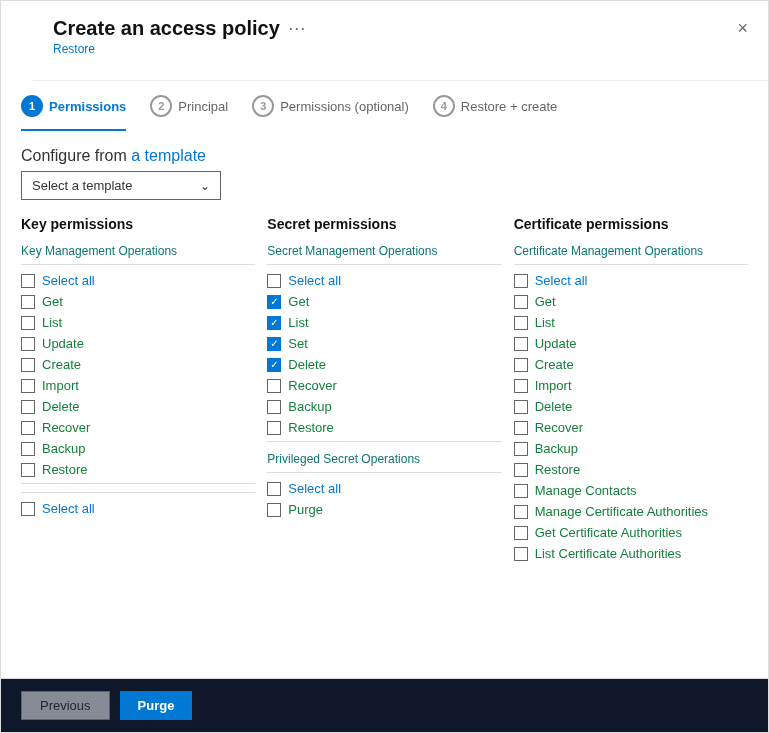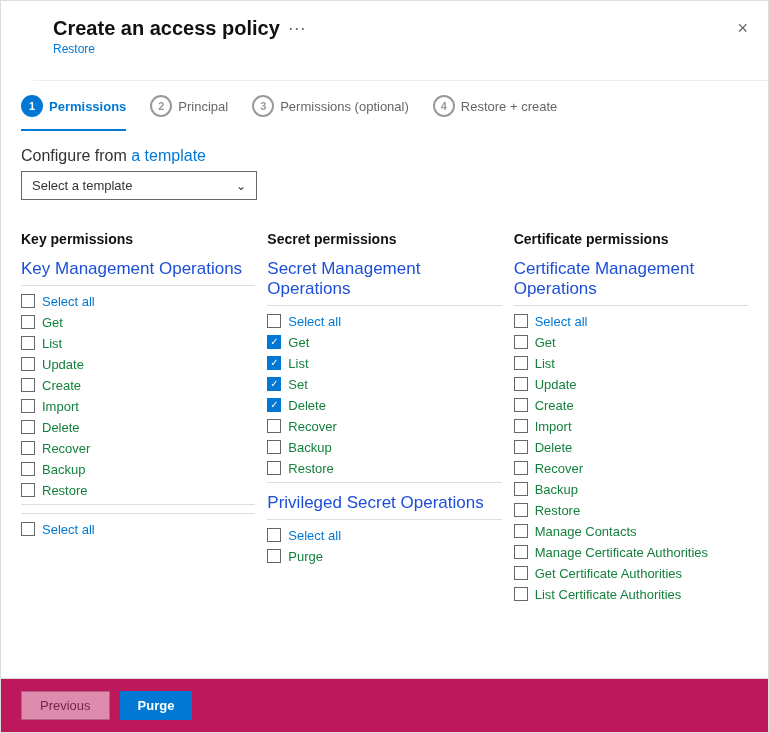--- a/index.html
+++ b/index.html
@@ -19,41 +19,41 @@
     .step.active { border-bottom: 2px solid #0078d4; }
     .step-circle { width: 22px; height: 22px; border-radius: 50%; border: 2px solid #999; display: flex; align-items: center; justify-content: center; font-size: 11px; color: #999; font-weight: 600; margin-right: 6px; flex-shrink: 0; }
     .step.active .step-circle { background: #0078d4; border-color: #0078d4; color: #fff; }
     .step-label { font-size: 13px; color: #666; font-weight: 400; }
     .step.active .step-label { color: #0078d4; font-weight: 600; }
 
     .panel-body { flex: 1; overflow-y: auto; padding: 16px 20px; }
 
     .template-label { font-size: 16px; color: #333; margin-bottom: 6px; }
     .template-label a { color: #0078d4; text-decoration: none; }
-    .template-select { display: flex; align-items: center; justify-content: space-between; border: 1px solid #666; padding: 6px 10px; width: 236px; cursor: pointer; font-size: 13px; color: #333; background: #fff; }
+    .template-select { display: flex; align-items: center; justify-content: space-between; border: 1px solid #666; padding: 6px 10px; width: 200px; cursor: pointer; font-size: 13px; color: #333; background: #fff; }
     .template-select-text { color: #333; }
     .chevron { font-size: 12px; color: #333; }
 
-    .permissions-grid { display: grid; grid-template-columns: 1fr 1fr 1fr; gap: 0 12px; margin-top: 31px; }
+    .permissions-grid { display: grid; grid-template-columns: 1fr 1fr 1fr; gap: 0 12px; margin-top: 16px; }
 
     .perm-column { }
     .perm-column-title { font-size: 14px; font-weight: 700; color: #111; margin-bottom: 12px; }
 
-    .perm-section-title { font-size: 17px; color: #1d4ed8; margin-bottom: 6px; margin-top: 10px; }
+    .perm-section-title { font-size: 12px; color: #0f766e; margin-bottom: 6px; margin-top: 10px; }
     .perm-section-divider { border: none; border-top: 1px solid #ddd; margin-bottom: 8px; }
 
-    .checkbox-row { display: flex; align-items: flex-start; margin-bottom: 6px; gap: 7px; }
+    .checkbox-row { display: flex; align-items: flex-end; margin-bottom: 6px; gap: 7px; }
     .checkbox-row label { font-size: 13px; color: #15803d; cursor: pointer; }
     .checkbox-row label.link-style { color: #0078d4; }
 
     .cb { width: 14px; height: 14px; border: 1px solid #666; background: #fff; display: inline-flex; align-items: center; justify-content: center; flex-shrink: 0; cursor: pointer; }
     .cb.checked { background: #0078d4; border-color: #0078d4; }
     .cb.checked::after { content: '✓'; color: #fff; font-size: 10px; line-height: 1; }
 
-    .panel-footer { padding: 12px 20px; border-top: 1px solid #ddd; display: flex; gap: 10px; flex-shrink: 0; background: #be185d; }
+    .panel-footer { padding: 12px 20px; border-top: 1px solid #ddd; display: flex; gap: 10px; flex-shrink: 0; background: #0f172a; }
     .btn-prev { padding: 6px 18px; border: 1px solid #aaa; background: #fff; color: #333; font-size: 13px; cursor: pointer; }
     .btn-prev:disabled { opacity: 0.5; }
     .btn-next { padding: 6px 18px; border: none; background: #0078d4; color: #fff; font-size: 13px; cursor: pointer; font-weight: 600; }
   </style>
 </head>
 <body>
 
 <div class="panel">
 
   <div class="panel-header">

